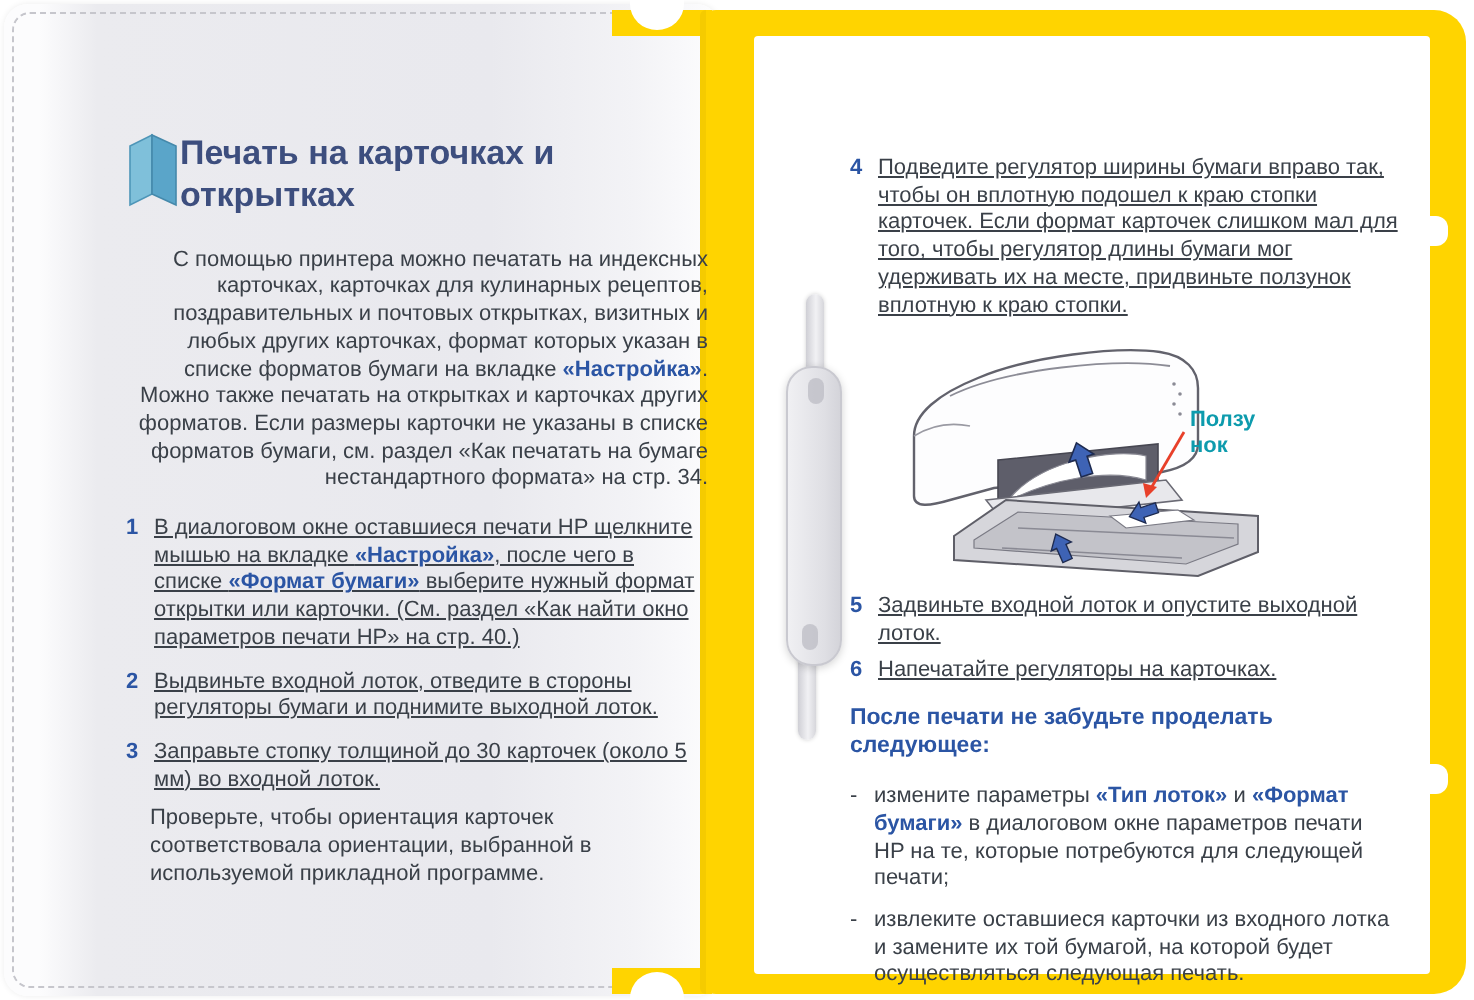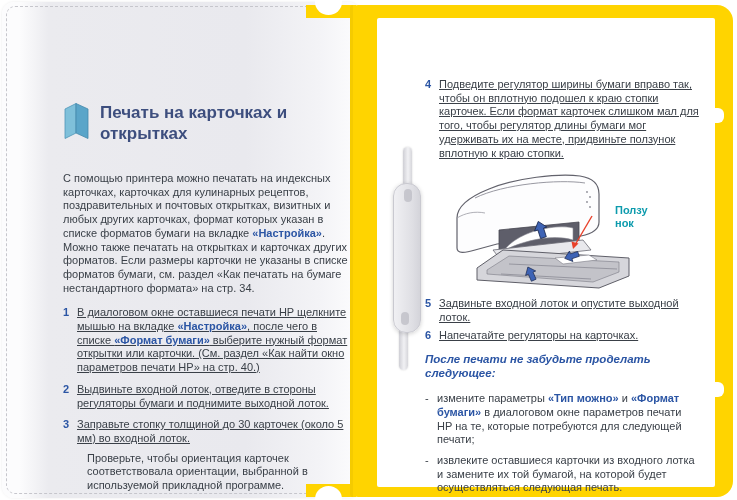--- a/index.html
+++ b/index.html
@@ -37,38 +37,38 @@
     border:1px solid #c9c9d0;border-radius:13px;
     background:linear-gradient(90deg,#f0f0f3,#dfdfe4 70%,#d4d4da);box-shadow:0 1px 4px rgba(0,0,0,.18);}
   .fastener-slot{position:absolute;width:8px;height:13px;border-radius:4px;background:#bcbcc4;opacity:.75;}
   .fastener-slot.s1{left:404px;top:189px;}
   .fastener-slot.s2{left:401px;top:312px;}
 
   
   .col{position:absolute;font-size:11px;line-height:13.7px;color:#3A4048;}
   .col-left{left:63px;top:66px;width:291px;}
   .col-right{left:425px;top:70px;width:274px;}
-  .heading-row{display:flex;gap:10px;align-items:flex-start;margin-top:36px;}
+  .heading-row{display:flex;align-items:flex-start;}
   h1.doc-title{margin:0;font-size:17px;line-height:21px;font-weight:bold;color:#3D4E7E;width:235px;}
-  .intro{margin-top:28px;}
+  .intro{margin-top:15px;text-align:right;}
   .step{display:flex;margin-top:8px;}
   .step .num{width:14px;flex:0 0 14px;font-weight:bold;color:#2B55A4;}
   .step .txt{flex:1;text-decoration:underline;}
-  .step-extra{margin:6px 0 0 24px;}
+  .step-extra{margin:6px 0 0 12px;}
   .seg-em{font-weight:bold;color:#2B55A4;}
-  .after-heading{margin-top:11px;font-weight:bold;font-style:italic;color:#2B55A4;font-size:11.5px;}
+  .after-heading{margin-top:11px;font-weight:bold;color:#2B55A4;font-size:11.5px;}
   .bullet{display:flex;margin-top:7px;}
   .bullet .mark{width:12px;flex:0 0 12px;}
   .bullet .txt{flex:1;}
 
   
   .figure{position:relative;height:118px;margin-top:10px;}
   .figure svg{position:absolute;left:16px;top:0;}
   .callout{position:absolute;left:170px;top:34px;color:#0D9BAD;font-weight:bold;
-    font-size:11px;line-height:13px;white-space:pre-line;margin-left:20px;}
+    font-size:11px;line-height:13px;white-space:pre-line;}
 </style>
 </head>
 <body>
 
 <div class="screen">
 
   <div class="sheet-left">
     <div class="stitch"></div>
   </div>
 
@@ -166,20 +166,20 @@
     </div>
     <div class="step" style="margin-top:4px;">
       <span class="num">6</span>
       <span class="txt"><span>Напечатайте регуляторы на карточках.</span></span>
     </div>
 
     <p class="after-heading">После печати не забудьте проделать следующее:</p>
 
     <div class="bullet">
       <span class="mark">-</span>
-      <span class="txt"><span>измените параметры </span><span class="seg-em">«Тип можно»</span><span> и </span><span class="seg-em">«Формат бумаги»</span><span> в диалоговом окне параметров печати HP на те, которые потребуются для следующей печати;</span></span>
+      <span class="txt"><span>измените параметры </span><span class="seg-em">«Тип лоток»</span><span> и </span><span class="seg-em">«Формат бумаги»</span><span> в диалоговом окне параметров печати HP на те, которые потребуются для следующей печати;</span></span>
     </div>
     <div class="bullet">
       <span class="mark">-</span>
       <span class="txt"><span>извлеките оставшиеся карточки из входного лотка и замените их той бумагой, на которой будет осуществляться следующая печать.</span></span>
     </div>
   </div>
 </div>
 
 </body></html>

